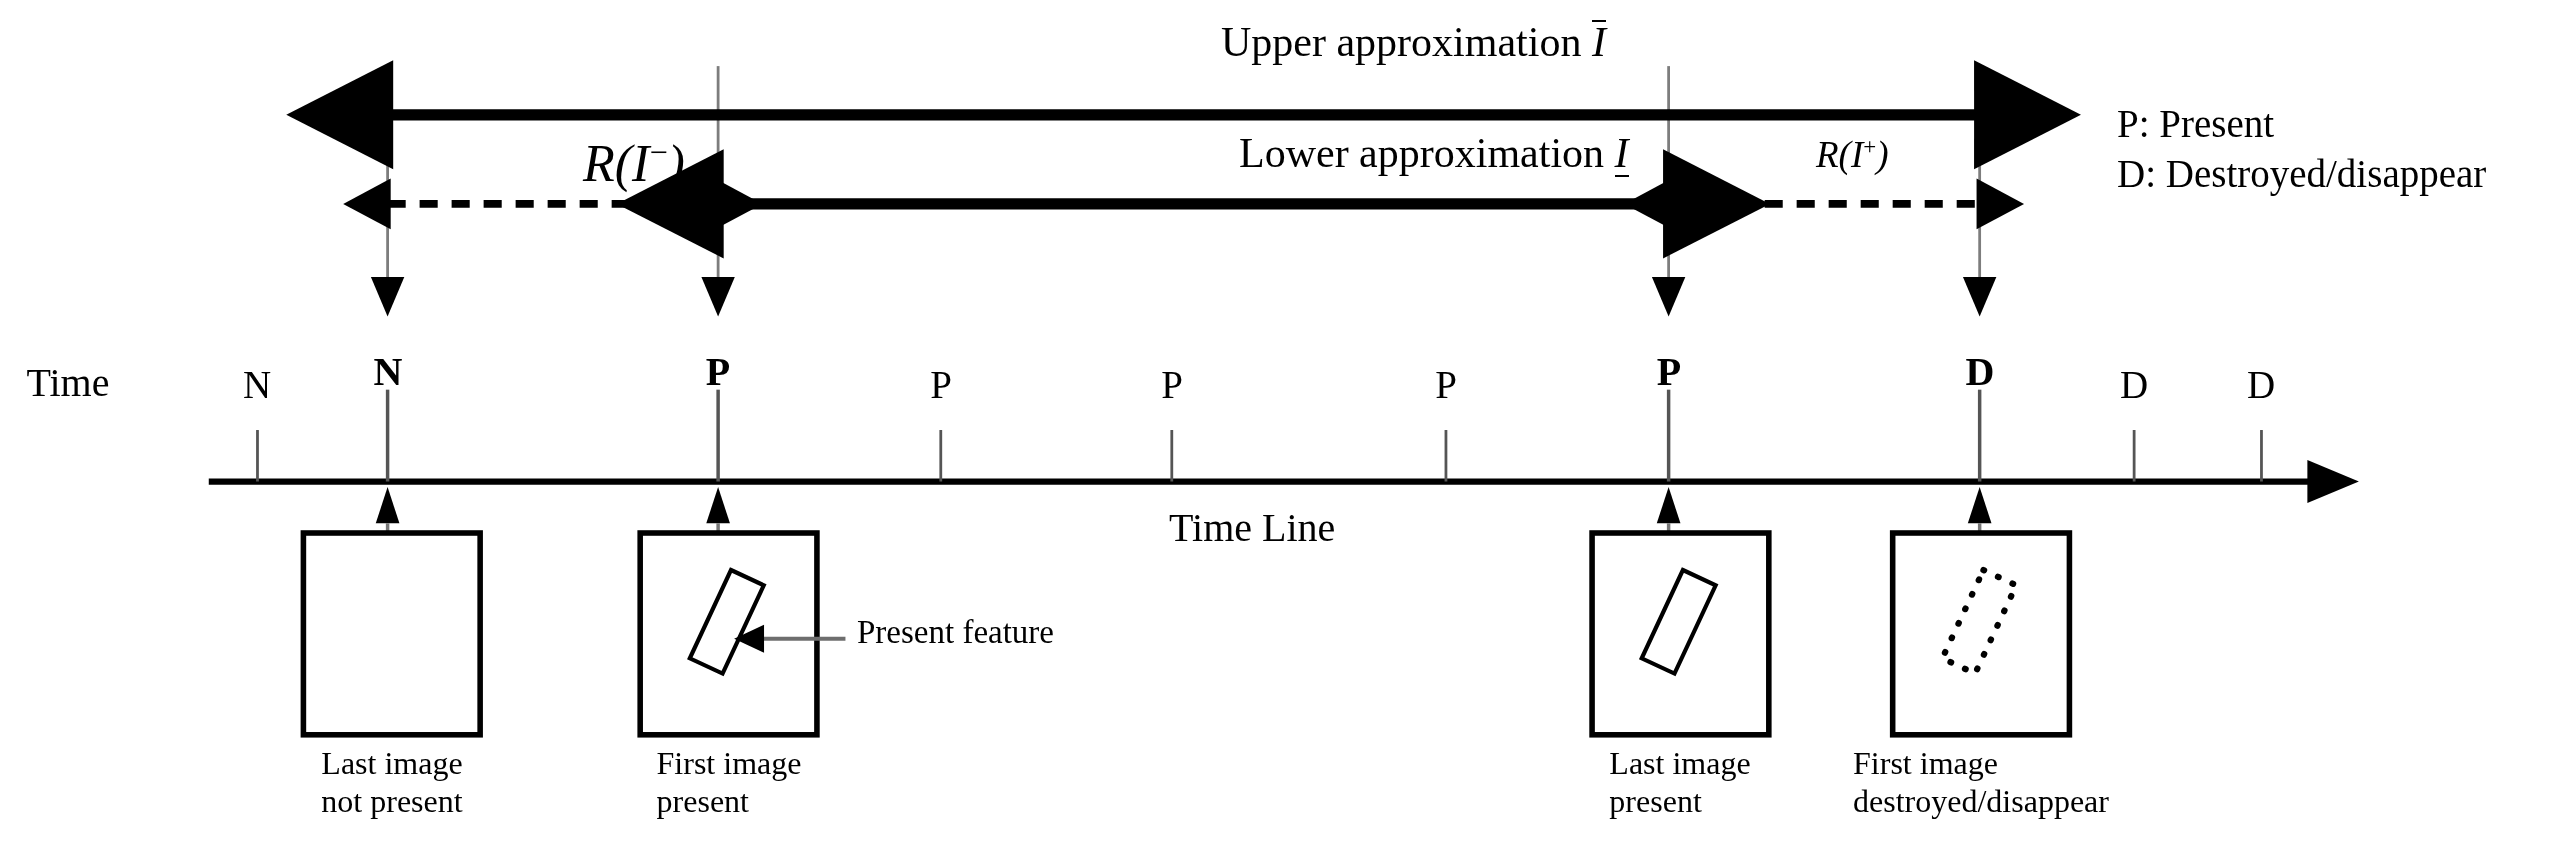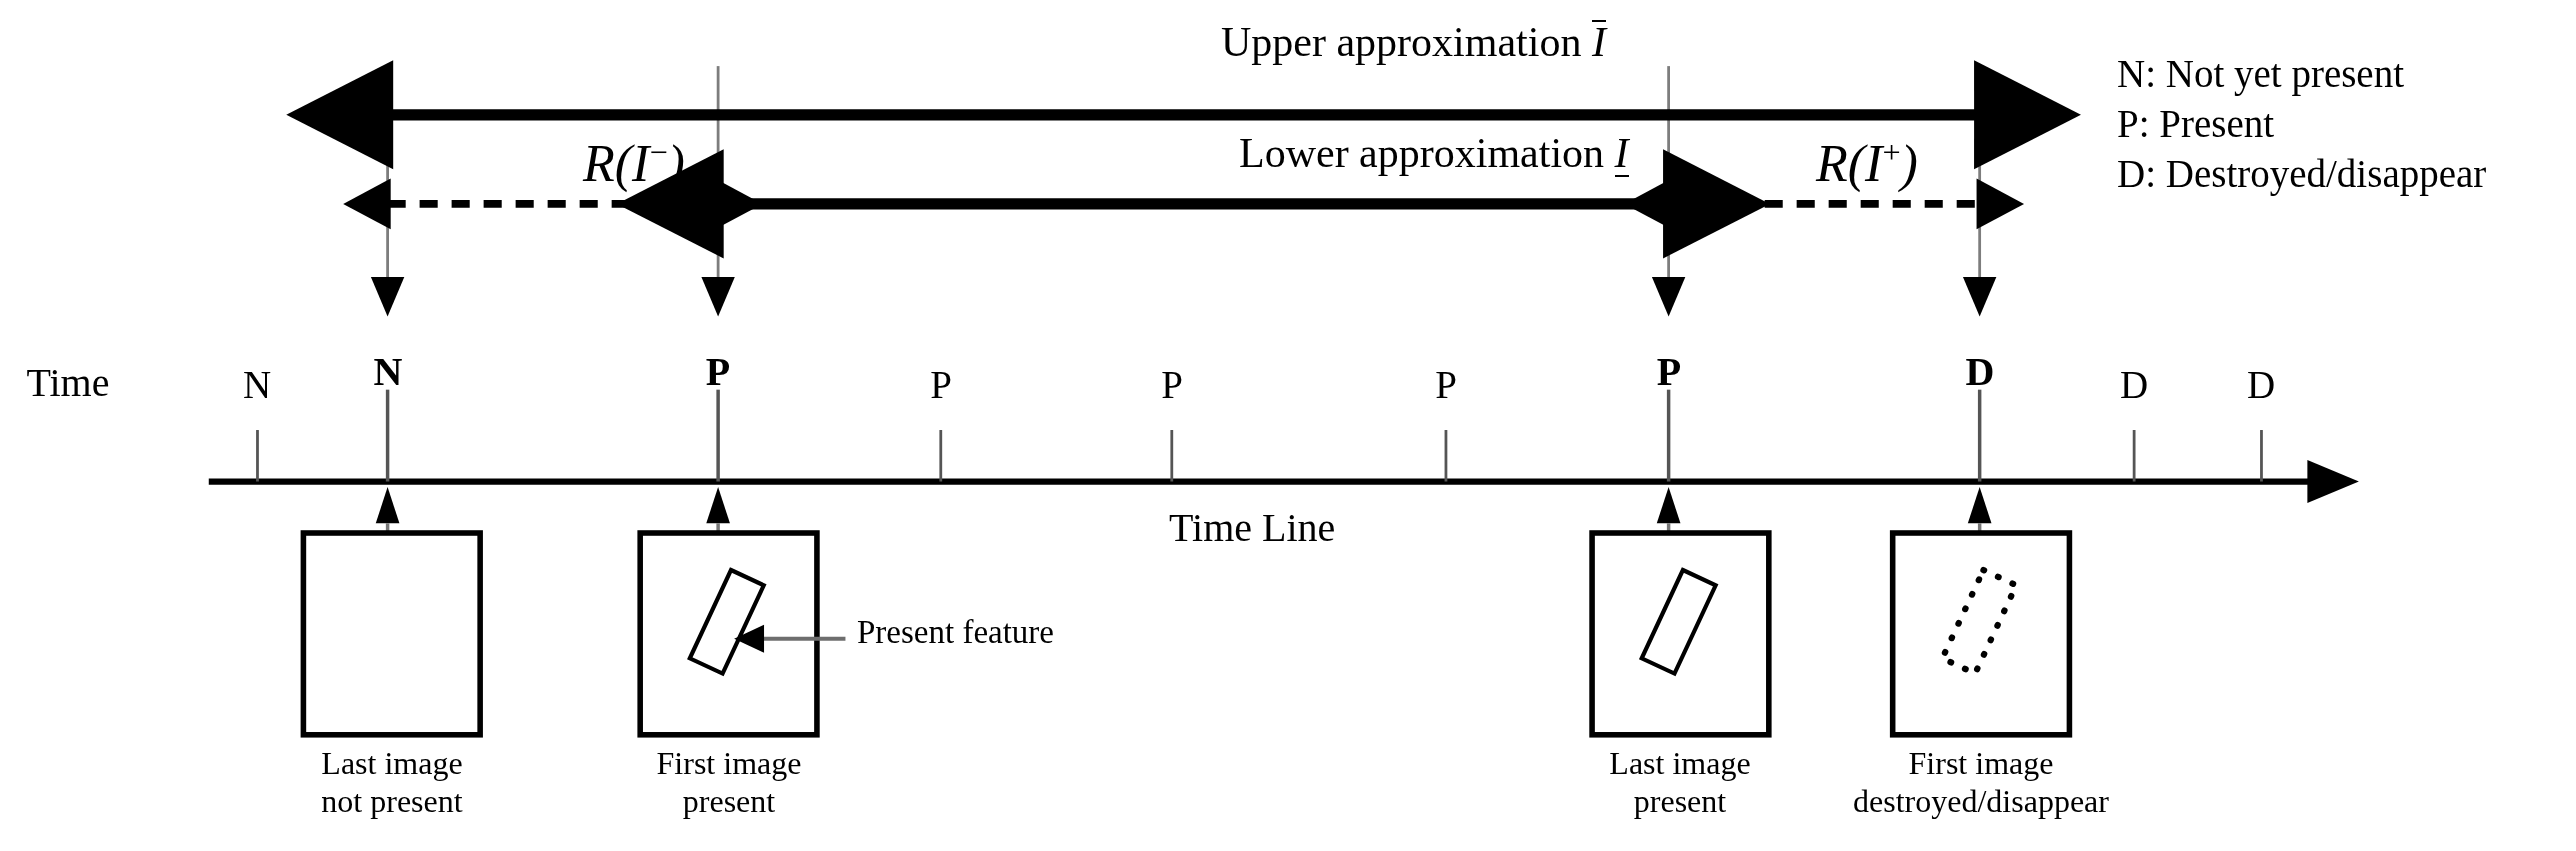--- a/index.html
+++ b/index.html
@@ -40,21 +40,21 @@
     left: 1239px; top: 132px;
     font-size: 42px;
   }
   #r-minus-label {
     left: 583px; top: 136px;
     font-size: 52px;
     font-style: italic;
   }
   #r-plus-label {
     left: 1816px; top: 136px;
-    font-size: 52px;
+    font-size: 37px;
     font-style: italic;
   }
   .legend-line {
     left: 2117px;
     font-size: 39px;
   }
   #legend-n { top: 54px; }
   #legend-p { top: 104px; }
   #legend-d { top: 154px; }
 
@@ -76,21 +76,20 @@
     top: 365px;
   }
   .state-tick-label.bold {
     font-weight: bold;
     font-size: 40px;
     top: 352px;
   }
 
   .frame-caption {
     font-size: 32px;
-    text-align: center;
     line-height: 1.18;
     white-space: pre-line;
   }
 
   
   .ital { font-style: italic; }
   .ovl {
     display: inline-block;
     border-top: 2.8px solid #000;
     padding-top: 1.4px;
@@ -214,21 +213,20 @@
   </div>
 
   <div class="txt" id="r-minus-label">
     <span>R(I</span><span class="sup">−</span><span>)</span>
   </div>
 
   <div class="txt" id="r-plus-label">
     <span>R(I</span><span class="sup">+</span><span>)</span>
   </div>
 
-  <div class="txt legend-line" id="legend-n">N: Not yet present</div>
   <div class="txt legend-line" id="legend-p">P: Present</div>
   <div class="txt legend-line" id="legend-d">D: Destroyed/disappear</div>
 
   <div class="txt" id="state-label">Time</div>
 
   <div class="txt" id="timeline-label">Time Line</div>
 
   <div class="txt" id="spatial-feature-label">Present feature</div>
 
   <div id="state-labels">

